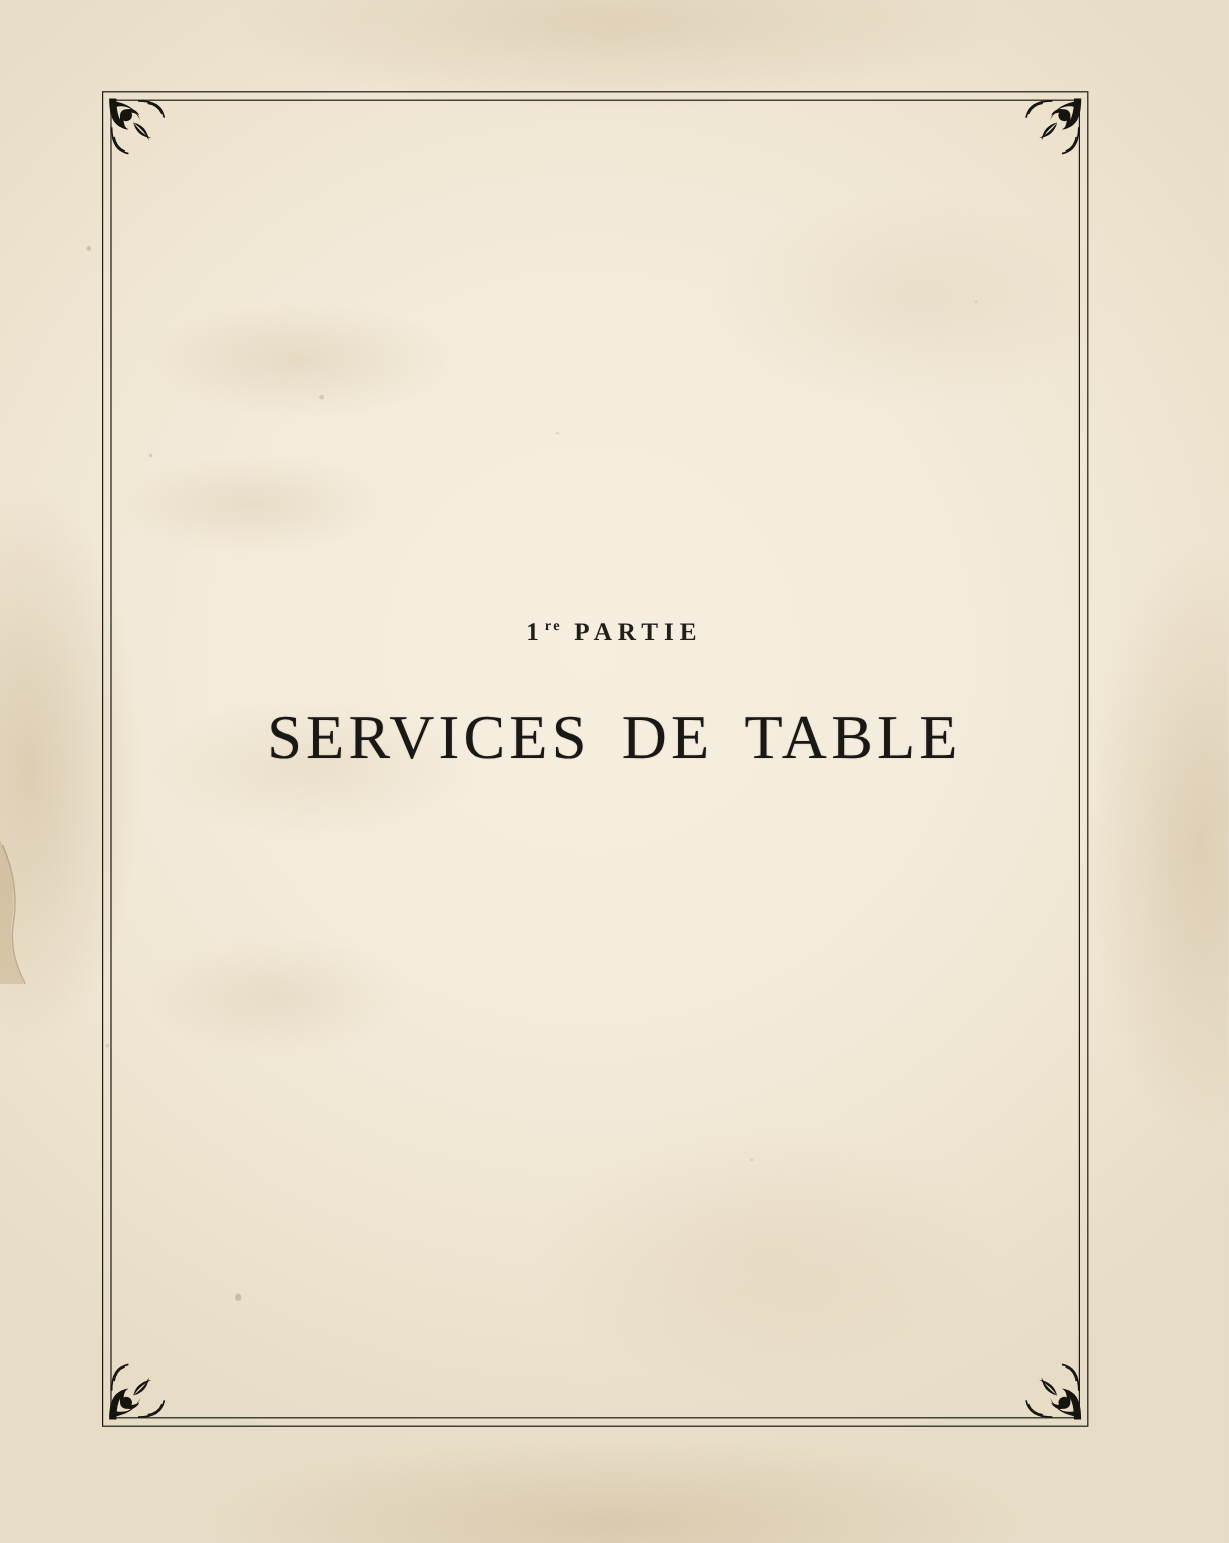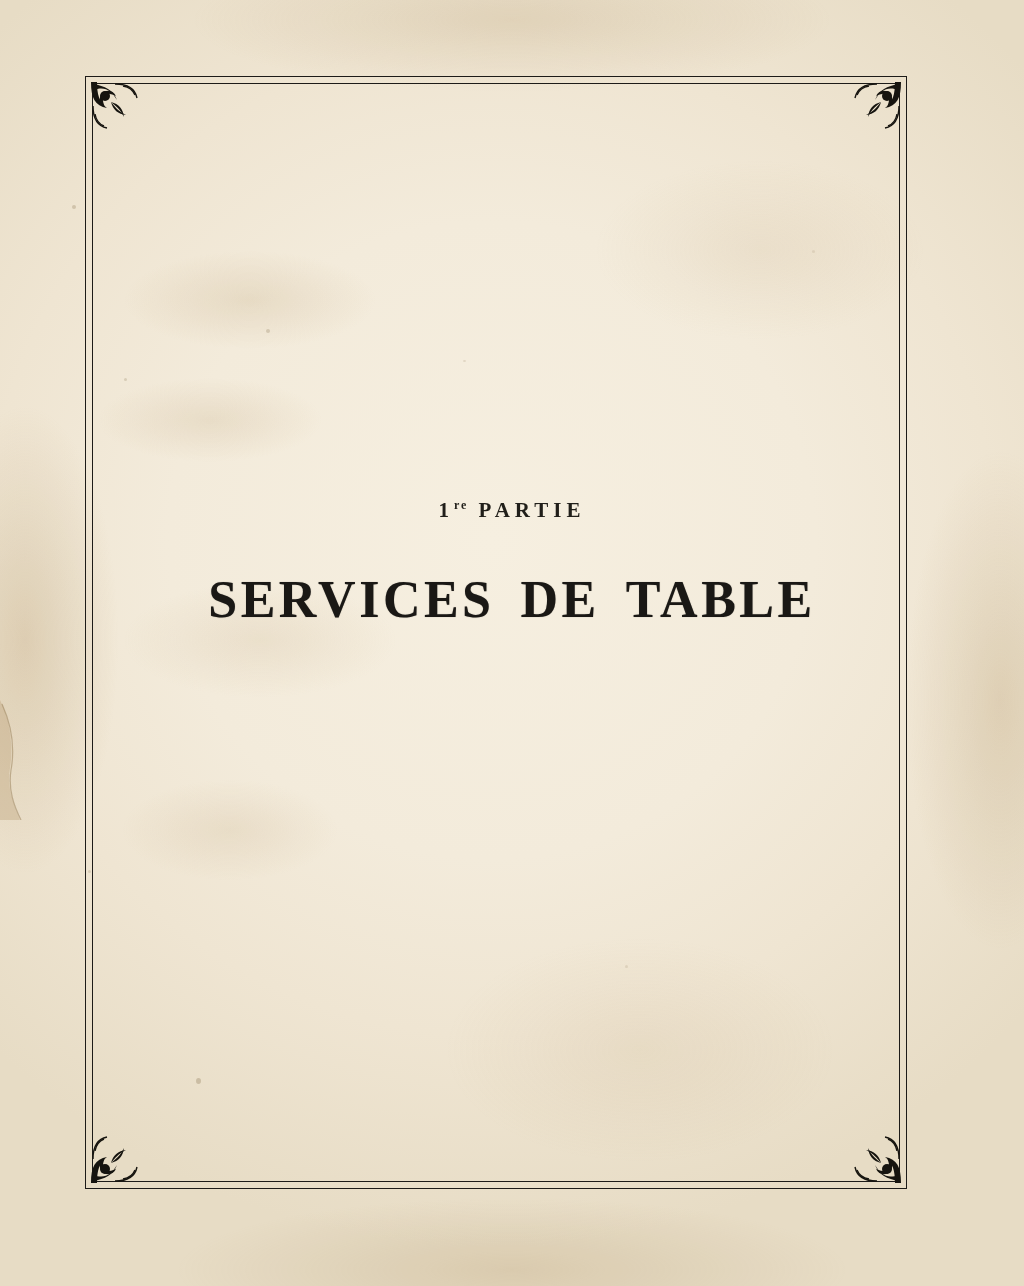--- a/index.html
+++ b/index.html
@@ -102,32 +102,32 @@
     right: 0;
     top: 498px;
     text-align: center;
   }
   .part-line {
     font-family: "Liberation Serif", serif;
     font-weight: bold;
     font-size: 21px;
     letter-spacing: 5px;
     color: #211f1a;
-    margin: 0;
+    margin: 16px;
   }
   .part-line .sup {
     font-size: 12px;
     vertical-align: super;
     letter-spacing: 2px;
   }
   .part-line .gap { display: inline-block; width: 10px; }
   .main-title {
     margin: 47px 0 0 0;
     font-family: "Liberation Serif", serif;
-    font-weight: bold;
+    font-weight: normal;
     font-size: 52px;
     letter-spacing: 3.5px;
     color: #1a1815;
     text-shadow: 0 0 1px rgba(26,24,21,0.35);
   }
   .main-title .word-gap { display: inline-block; width: 26px; }
 </style>
 </head>
 <body>
 

